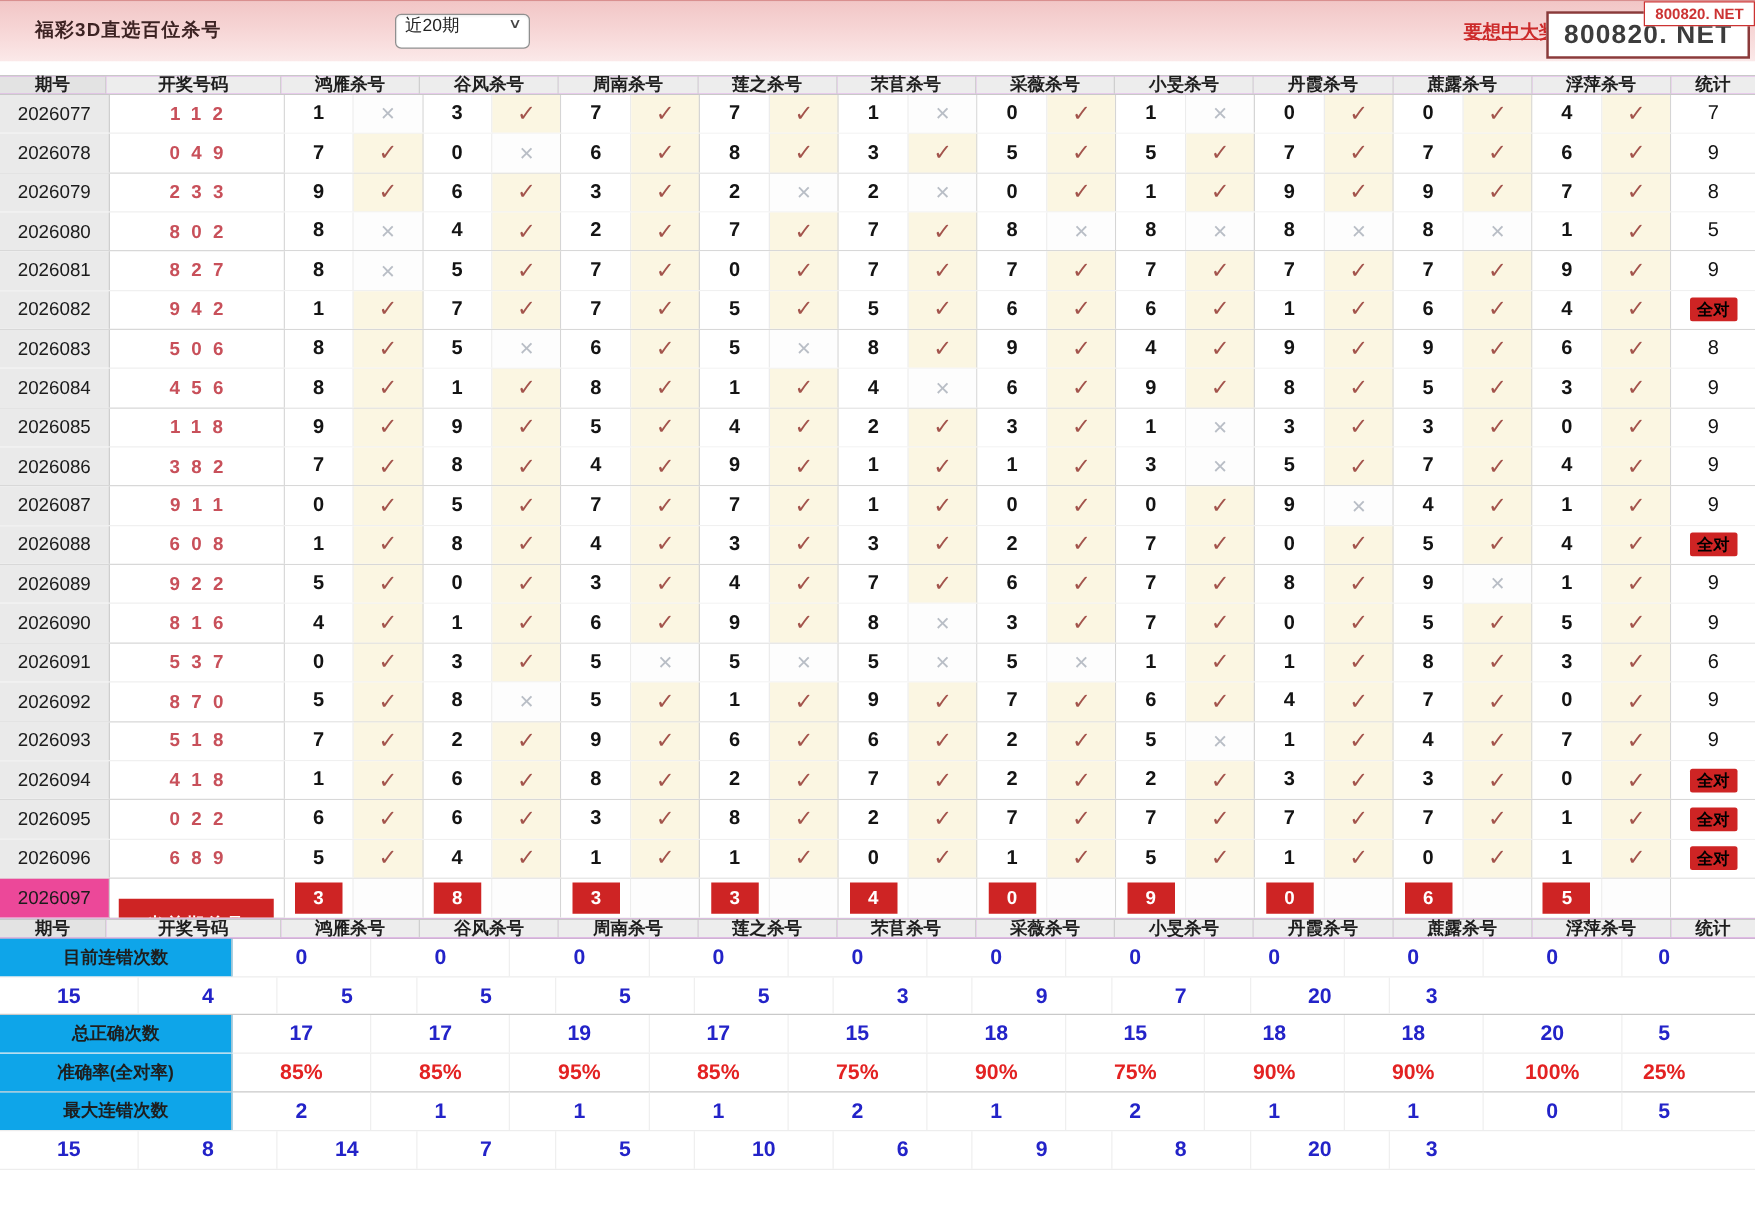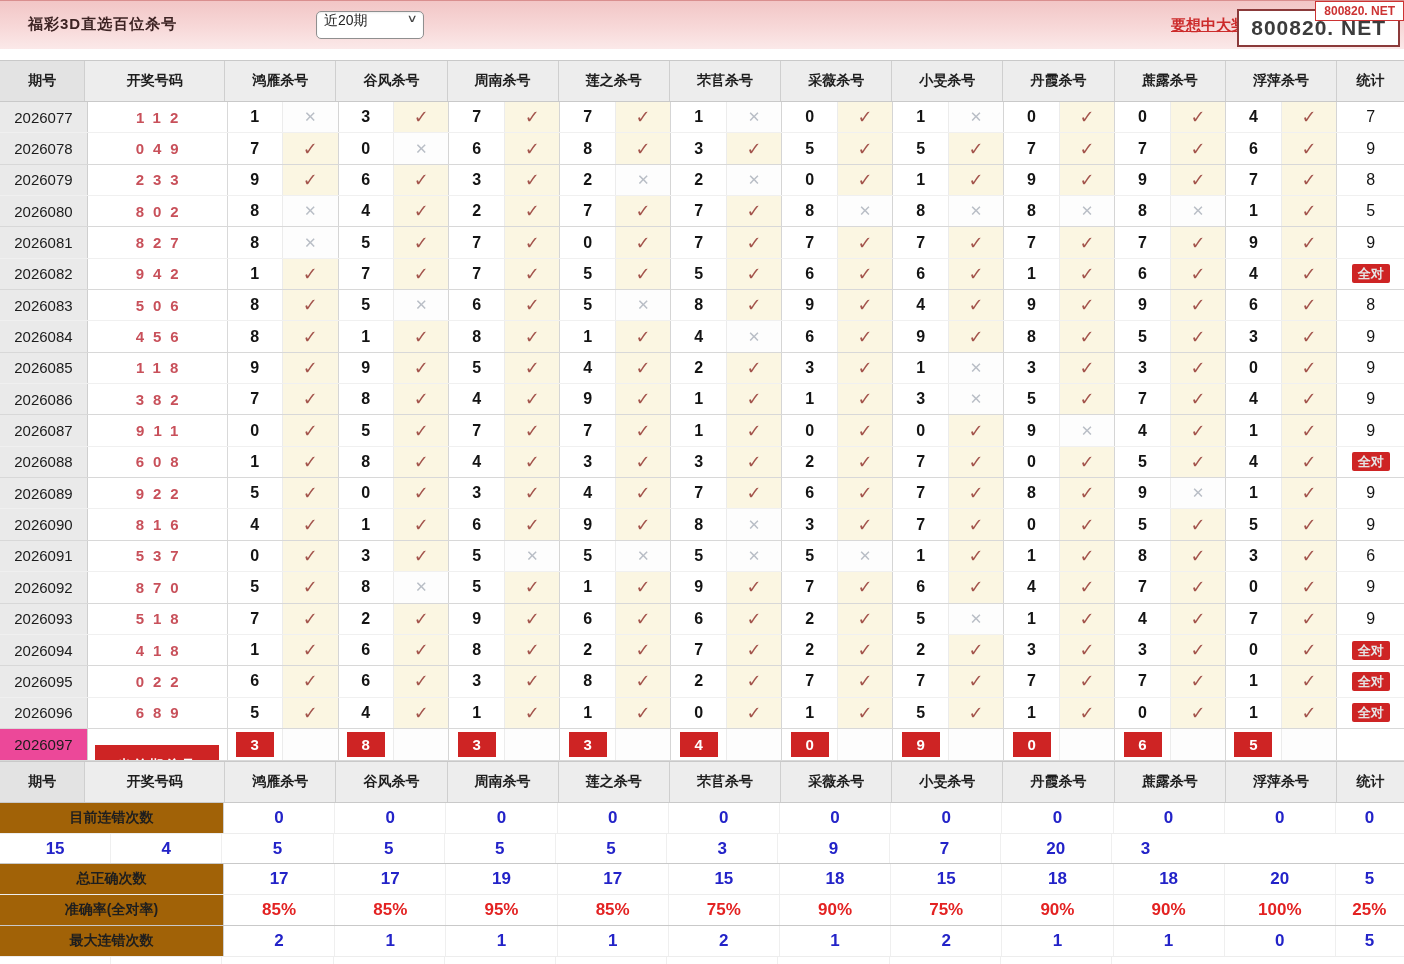--- a/index.html
+++ b/index.html
@@ -19,44 +19,44 @@
   .tbl{margin-top:11px;}
   .t-row{display:flex;width:1404px;box-sizing:border-box;}
   .cell{box-sizing:border-box;display:flex;align-items:center;justify-content:center;overflow:hidden;}
   .c-period{width:88px;background:#eaeaea;border-right:1px solid #cfcfcf;font-size:15px;color:#1c1c1c;}
   .c-win{width:140px;border-right:1px solid #d9d9d9;font-size:15px;font-weight:bold;color:#c8505a;letter-spacing:9px;text-indent:9px;}
   .c-num{width:55.6px;border-right:1px solid #ececec;font-size:16px;font-weight:bold;color:#141414;background:#fff;}
   .c-mark{width:55.6px;border-right:1px solid #d5d5d5;background:#fdfdfd;}
   .c-mark.ok{background:#fbf6e2;color:#a3544c;font-size:18px;font-weight:bold;}
   .c-mark.no{color:#b9bec6;font-size:15px;font-weight:bold;}
   .c-stat{width:67px;font-size:16px;color:#141414;background:#fff;}
-  .badge-all{background:#ce2424;color:#e5e5e5;font-size:13px;font-weight:bold;padding:3px 6px;border-radius:2px;line-height:1;}
+  .badge-all{background:#ce2424;color:#000000;font-size:13px;font-weight:bold;padding:3px 6px;border-radius:2px;line-height:1;}
 
   
-  .h-row{height:42px;background:#d946ef;border-top:1px solid #c9c9c9;border-bottom:1px solid #c9c9c9;justify-content:flex-end;}
+  .h-row{height:16px;background:#d946ef;border-top:1px solid #c9c9c9;border-bottom:1px solid #c9c9c9;}
   .h-cell{box-sizing:border-box;display:flex;align-items:center;justify-content:center;font-size:14px;font-weight:bold;color:#1e1e1e;border-right:1px solid #cfcfcf;background:#ededed;height:100%;}
   .h-period{width:85px;background:#e3e3e3;}
   .h-win{width:140px;}
   .h-exp{width:111.2px;}
   .h-stat{width:67px;border-right:none;}
 
   
   .t-row.data{height:31.35px;border-bottom:1px solid #f0f0f0;}
   .t-row.data.pair-end{border-bottom:1px solid #d8d8d8;}
 
   
   .t-row.current{height:32px;border-bottom:1px solid #d8d8d8;}
   .t-row.current .c-period{background:#ec4899;}
   .cur-label{background:#ce2424;color:#fff;font-size:14px;font-weight:bold;width:124px;height:42px;display:flex;align-items:center;justify-content:center;letter-spacing:2px;margin-top:44px;}
   .cur-badge{background:#ce2424;color:#fff;font-size:15px;font-weight:bold;width:38px;height:25px;display:flex;align-items:center;justify-content:center;}
 
   
   .s-row{display:flex;height:30.8px;border-bottom:1px solid #ededed;box-sizing:border-box;}
   .s-row.group-end{border-bottom:1px solid #c9c9c9;}
-  .s-label{width:224px;background:#a16207;border-right:1px solid #cfcfcf;font-size:14px;font-weight:bold;color:#1e1e1e;display:flex;align-items:center;justify-content:center;box-sizing:border-box;}
+  .s-label{width:186px;background:#0ea5e9;border-right:1px solid #cfcfcf;font-size:14px;font-weight:bold;color:#1e1e1e;display:flex;align-items:center;justify-content:center;box-sizing:border-box;}
   .s-val{width:111.2px;border-right:1px solid #efefef;display:flex;align-items:center;justify-content:center;font-size:17px;font-weight:bold;color:#2323c8;box-sizing:border-box;}
   .s-stat{width:67px;display:flex;align-items:center;justify-content:center;font-size:17px;font-weight:bold;color:#2323c8;box-sizing:border-box;}
   .s-row.red .s-val,.s-row.red .s-stat{color:#e32222;}
 </style>
 </head>
 <body>
 
 <div id="app">
 
   <div class="banner">

